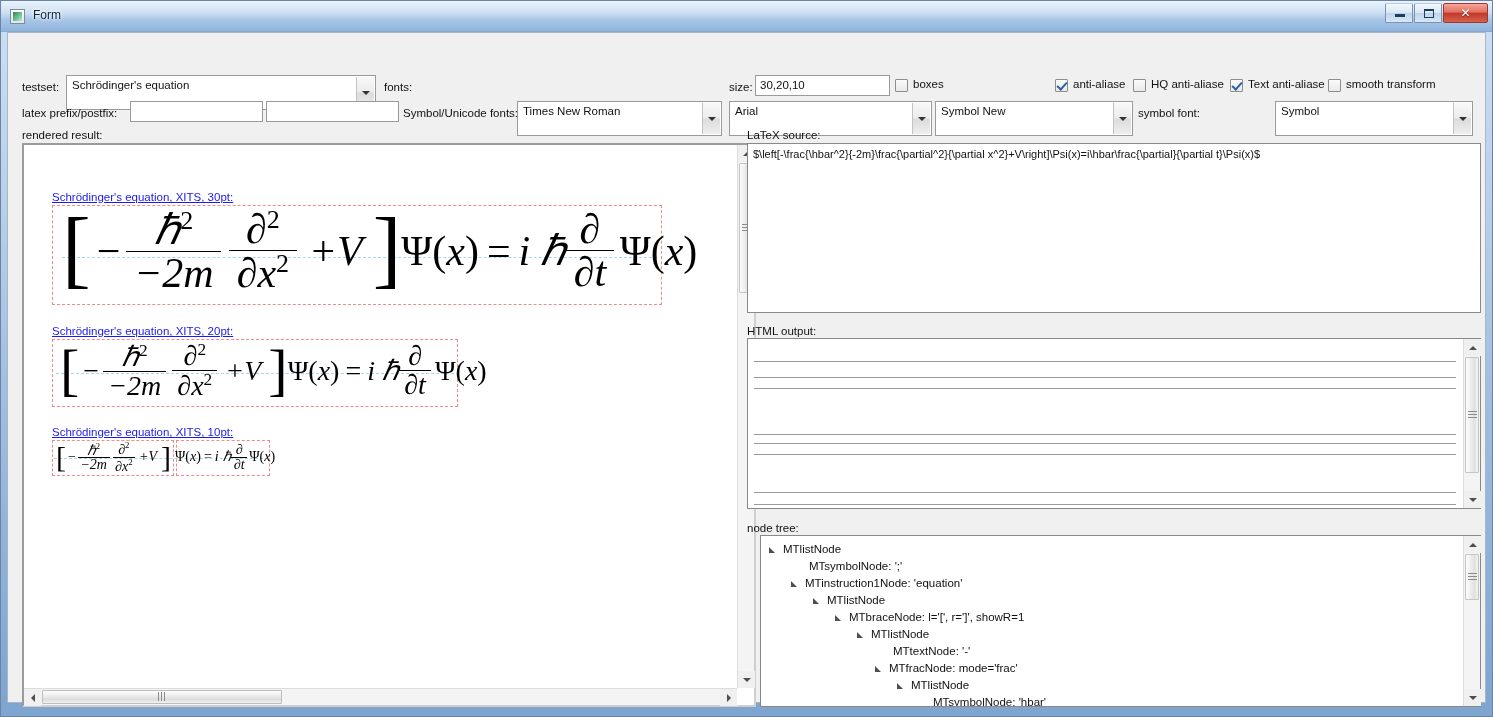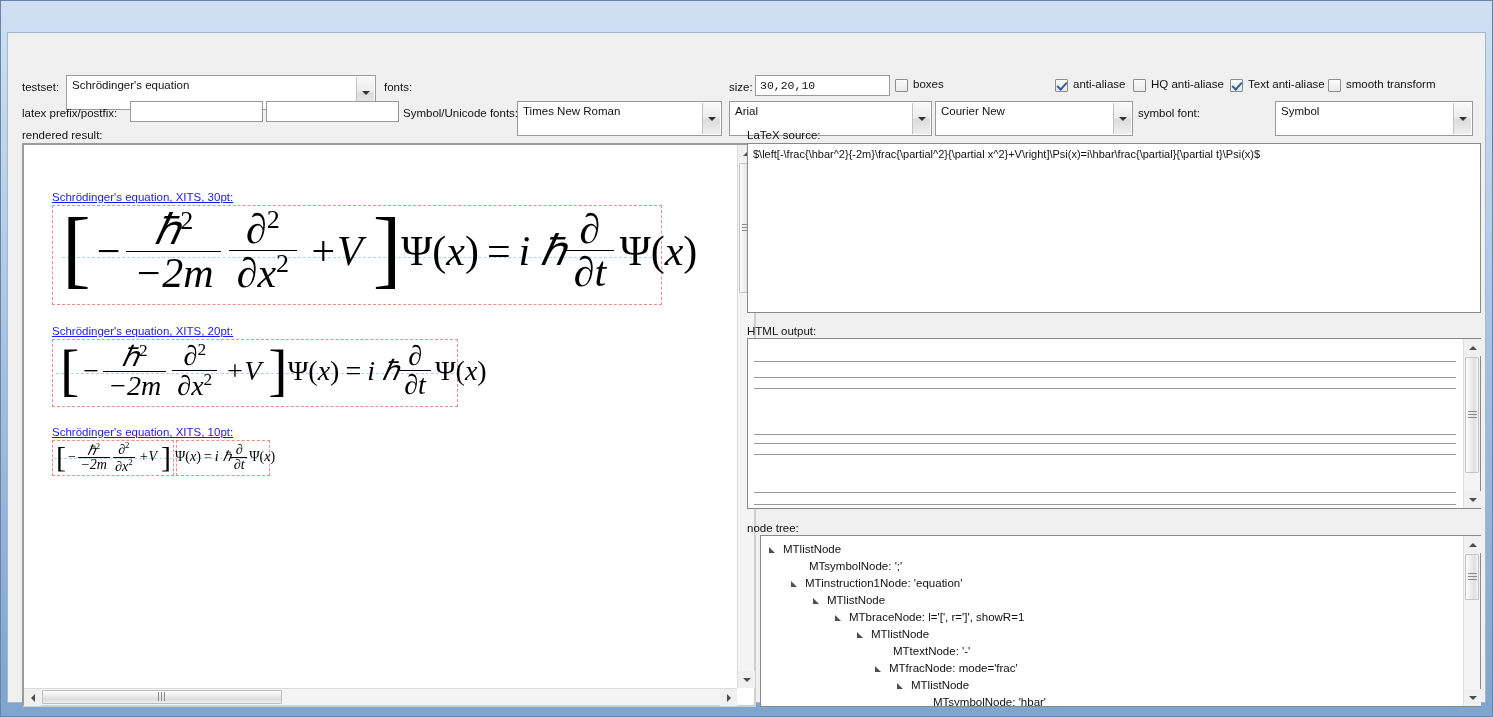--- a/index.html
+++ b/index.html
@@ -349,33 +349,50 @@
     border-left: 6px solid #4f4f4f;
     border-top: 6px solid transparent;
   }
 </style>
 </head>
 <body>
 
 <div id="app">
   <div class="window">
 
+    <div class="titlebar">
+      <div class="title-icon">
+          <i></i>
+        </div>
+      <div class="title-text">Form</div>
+      <div class="win-btns">
+        <div class="win-btn">
+          <span class="win-min-glyph"></span>
+        </div>
+        <div class="win-btn">
+          <span class="win-max-glyph"></span>
+        </div>
+        <div class="win-btn close">
+          <span class="glyph">✕</span>
+        </div>
+      </div>
+    </div>
 
     <div class="client">
 
       <div class="lbl" style="left:14px; top:47px;">testset:</div>
       <div class="combo" style="left:58px; top:42px; width:310px;">
         <span class="val">Schrödinger's equation</span>
         <span class="arrowbox"></span>
       </div>
 
       <div class="lbl" style="left:376px; top:47px;">fonts:</div>
 
       <div class="lbl" style="left:721px; top:47px;">size:</div>
-      <div class="txt" style="left:747px; top:42px; width:135px;font-family:Liberation Mono, monospace;" title="30,20,10">30,20,10</div>
+      <div class="txt" style="left:747px; top:42px; width:135px;" title="30,20,10">30,20,10</div>
 
       <div class="chk" style="left:887px; top:45px;">
         <span class="box"></span>
         <span class="cl">boxes</span>
       </div>
       <div class="chk on" style="left:1047px; top:45px;">
         <span class="box"></span>
         <span class="cl">anti-aliase</span>
       </div>
       <div class="chk" style="left:1125px; top:45px;">
@@ -398,21 +415,21 @@
       <div class="lbl" style="left:395px; top:73px;">Symbol/Unicode fonts:</div>
       <div class="combo" style="left:509px; top:68px; width:205px;">
         <span class="val">Times New Roman</span>
         <span class="arrowbox"></span>
       </div>
       <div class="combo" style="left:721px; top:68px; width:203px;">
         <span class="val">Arial</span>
         <span class="arrowbox"></span>
       </div>
       <div class="combo" style="left:927px; top:68px; width:198px;">
-        <span class="val">Courier New</span>
+        <span class="val">Symbol New</span>
         <span class="arrowbox"></span>
       </div>
       <div class="lbl" style="left:1130px; top:73px;">symbol font:</div>
       <div class="combo" style="left:1267px; top:68px; width:198px;">
         <span class="val">Symbol</span>
         <span class="arrowbox"></span>
       </div>
 
       <div class="lbl" style="left:14px; top:95px;">rendered result:</div>
 

